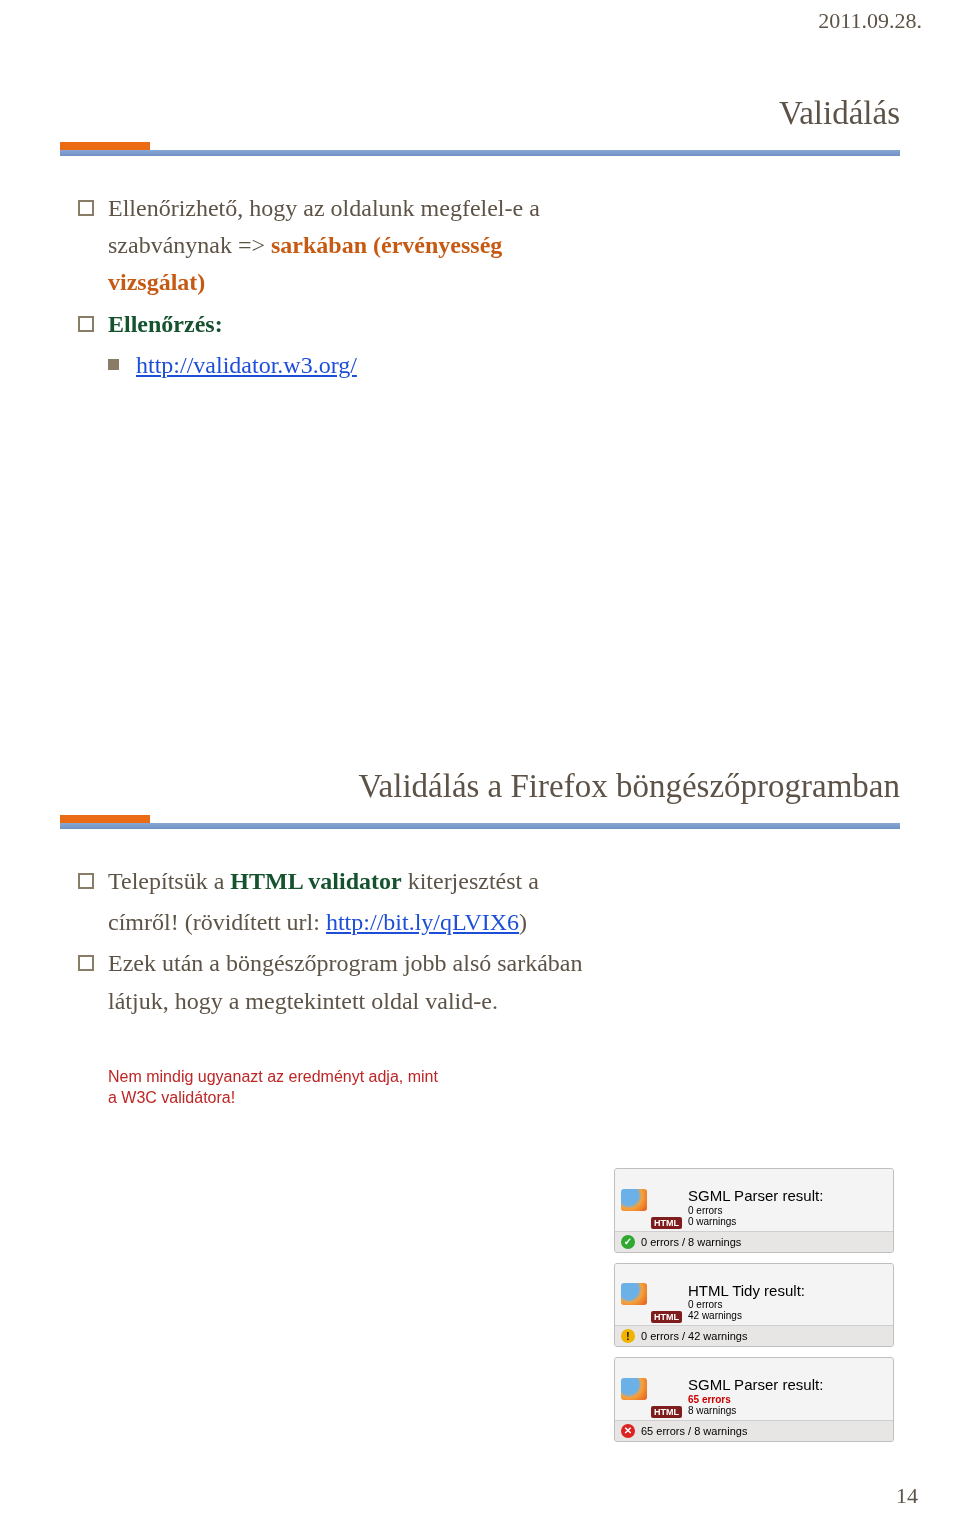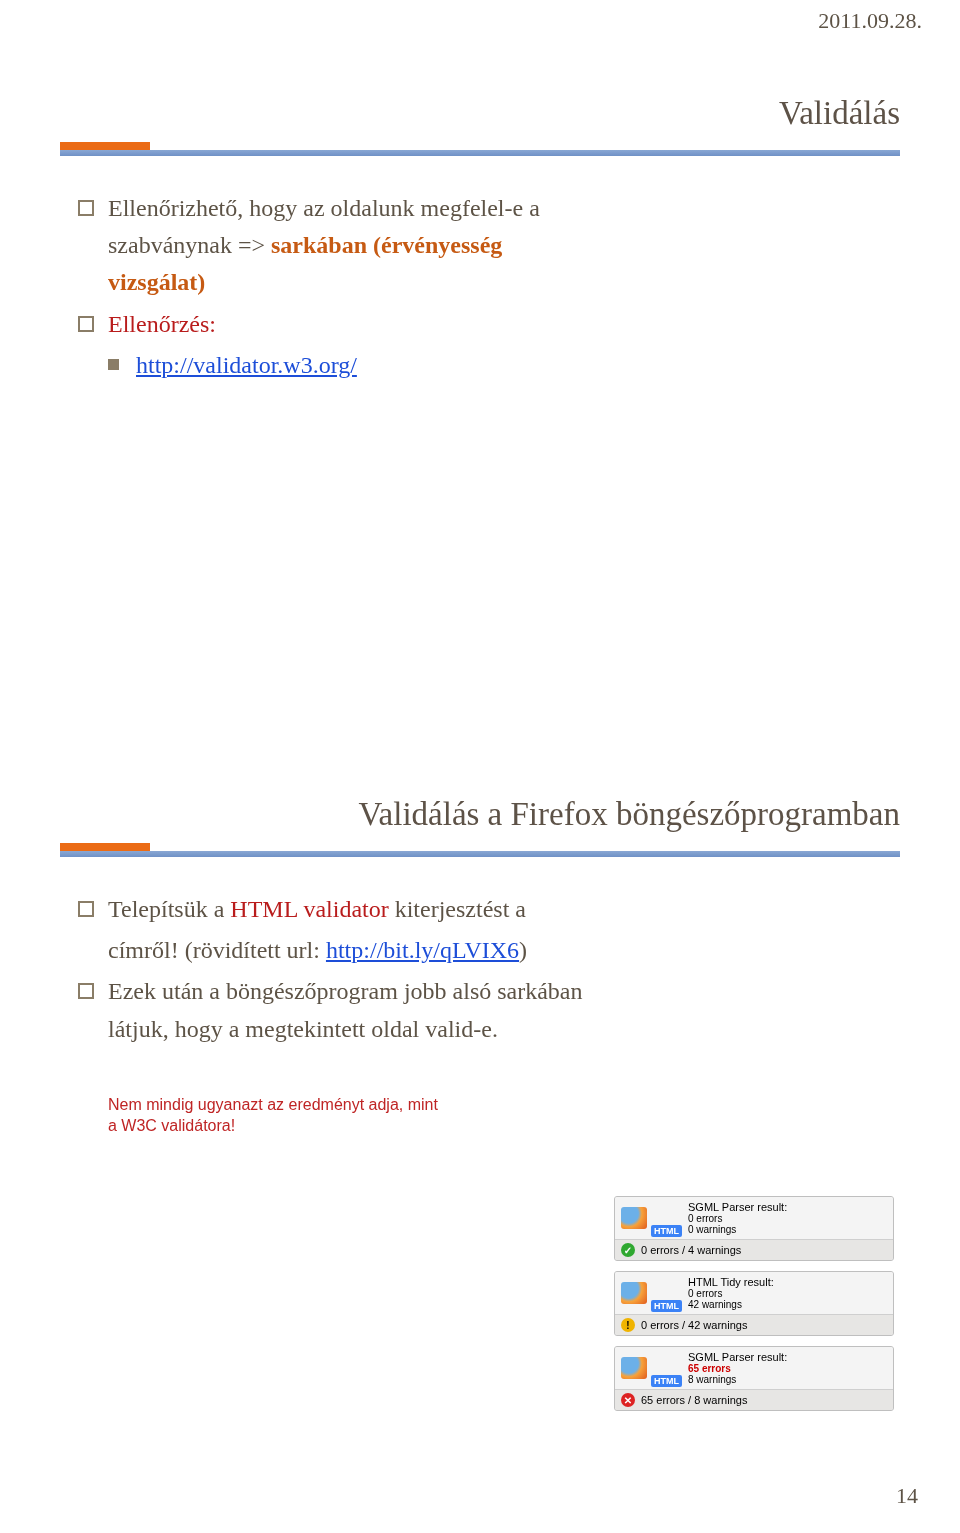--- a/index.html
+++ b/index.html
@@ -24,21 +24,21 @@
     font-size: 22px;
     color: #5d5346;
     font-family: Georgia, serif;
   }
   .slide {
     position: absolute;
     left: 60px;
     width: 840px;
   }
   .slide1 { top: 95px; height: 360px; }
-  .slide2 { top: 796px; height: 620px; }
+  .slide2 { top: 768px; height: 620px; }
   .slide-title {
     font-size: 33px;
     color: #5d5247;
     margin: 0 0 4px 0;
     font-weight: 400;
     font-family: Georgia, serif;
     text-align: right;
   }
   .rule-block {
     margin: 10px 0 34px 0;
@@ -85,21 +85,21 @@
   }
   .subitem::before {
     content: "";
     position: absolute;
     left: 30px;
     top: 12px;
     width: 11px;
     height: 11px;
     background: #8a7d67;
   }
-  .bold { font-weight: 400; color: #b91c1c; margin-top: 48px; }
+  .bold { font-weight: 700; color: #14532d; margin-top: 48px; }
   .accent { color: #c65a13; font-weight: 700; }
   .link { color: #1d4ed8; text-decoration: underline; }
   .continuation { padding-left: 30px; }
   .red-note {
     color: #bf2525;
     font-size: 16px;
     font-family: Arial, Helvetica, sans-serif;
     line-height: 1.35;
     margin-top: 46px;
     padding-left: 30px;
@@ -132,30 +132,30 @@
     flex: none;
     margin-right: 4px;
     border-radius: 3px;
     background: radial-gradient(circle at 30% 30%, #6cb0e8 0 40%, #f7a23a 55%, #e05a1d 100%);
     position: relative;
   }
   .html-badge {
     font-size: 9px;
     font-weight: 700;
     color: #fff;
-    background: #3b82f6;
+    background: #7f1d1d;
     padding: 1px 3px;
     border-radius: 2px;
     align-self: flex-end;
     margin-right: 6px;
     margin-bottom: -2px;
     text-align: right;
   }
   .badge-top .txt { flex: 1; line-height: 1.1; }
-  .badge-top .title { font-size: 11px; }
+  .badge-top .title { font-size: 15px; margin-top: 15px; }
   .badge-top .stats { font-size: 10px; }
   .err-red { color: #c00; font-weight: 700; }
   .badge-bottom {
     display: flex;
     align-items: center;
     padding: 3px 6px;
     background: #e7e6e4;
     font-size: 11px;
     border-top: 1px solid #cfcfcf;
   }
@@ -234,21 +234,21 @@
           <div class="fx-icon"></div>
           <span class="html-badge">HTML</span>
           <div class="txt">
             <div class="title">SGML Parser result:</div>
             <div class="stats"><span>0 errors</span></div>
             <div class="stats"><span>0 warnings</span></div>
           </div>
         </div>
         <div class="badge-bottom">
           <span class="dot dot-green">✓</span>
-          <span>0 errors / 4 warnings</span>
+          <span>0 errors / 8 warnings</span>
         </div>
       </div>
 
       <div class="badge">
         <div class="badge-top">
           <div class="fx-icon"></div>
           <span class="html-badge">HTML</span>
           <div class="txt">
             <div class="title">HTML Tidy result:</div>
             <div class="stats"><span>0 errors</span></div>

